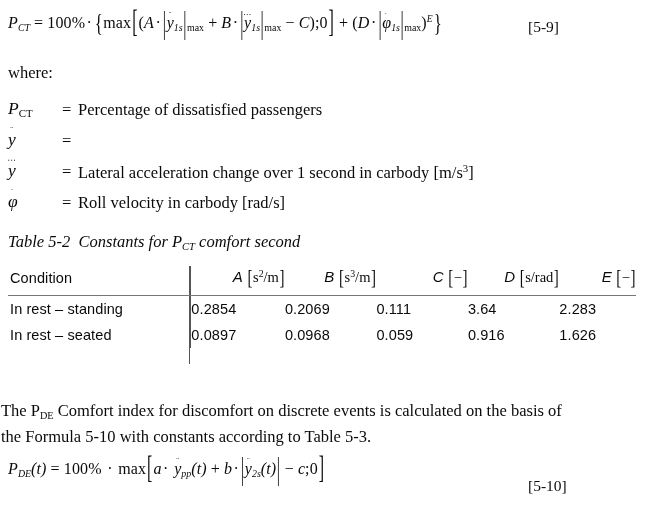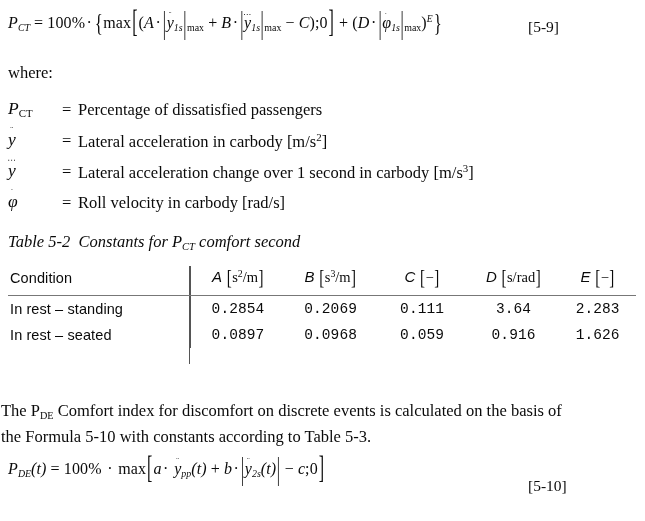--- a/index.html
+++ b/index.html
@@ -193,40 +193,38 @@
     vertical-align: bottom;
     border-bottom: 1.3px solid #777777;
   }
   table.consts th.cond {
     text-align: left;
     font-size: 14.5px;
     padding-left: 2px;
     letter-spacing: 0.1px;
   }
   table.consts th.unit {
-    text-align: center;
+    text-align: right;
     font-size: 15px;
   }
   table.consts th.firstnum,
   table.consts td.firstnum {
     border-left: 1.3px solid #555555;
   }
   table.consts tbody td {
     padding: 5px 0 5px 0;
     font-size: 14.5px;
     letter-spacing: 0.1px;
   }
   table.consts td.cond {
     text-align: left;
     padding-left: 2px;
     white-space: nowrap;
   }
   table.consts td.num {
-    text-align: center;
-    font-family: Liberation Mono, monospace;
   }
   .unitlbl {
     font-family: "Liberation Sans", sans-serif;
     font-style: italic;
     font-size: 15px;
   }
   .unitbr {
     font-family: "Liberation Serif", serif;
     font-style: normal;
     font-size: 15px;
@@ -271,21 +269,20 @@
 
     <div class="defrow">
       <span class="defsym"><span class="it">P</span><span class="sub-up">CT</span></span>
       <span class="defeq">=</span>
       <span class="deftxt">Percentage of dissatisfied passengers</span>
     </div>
 
     <div class="defrow">
       <span class="defsym"><span class="acc"><span class="dots">¨</span><span class="it">y</span></span></span>
       <span class="defeq">=</span>
-      <span class="deftxt"><span>Lateral acceleration in carbody [m/s</span><span class="exp">2</span><span>]</span></span>
     </div>
 
     <div class="defrow">
       <span class="defsym"><span class="acc"><span class="dots">⋯</span><span class="it">y</span></span></span>
       <span class="defeq">=</span>
       <span class="deftxt"><span>Lateral acceleration change over 1 second in carbody [m/s</span><span class="exp">3</span><span>]</span></span>
     </div>
 
     <div class="defrow">
       <span class="defsym"><span class="acc phi"><span class="dots">˙</span><span class="it">φ</span></span></span>

